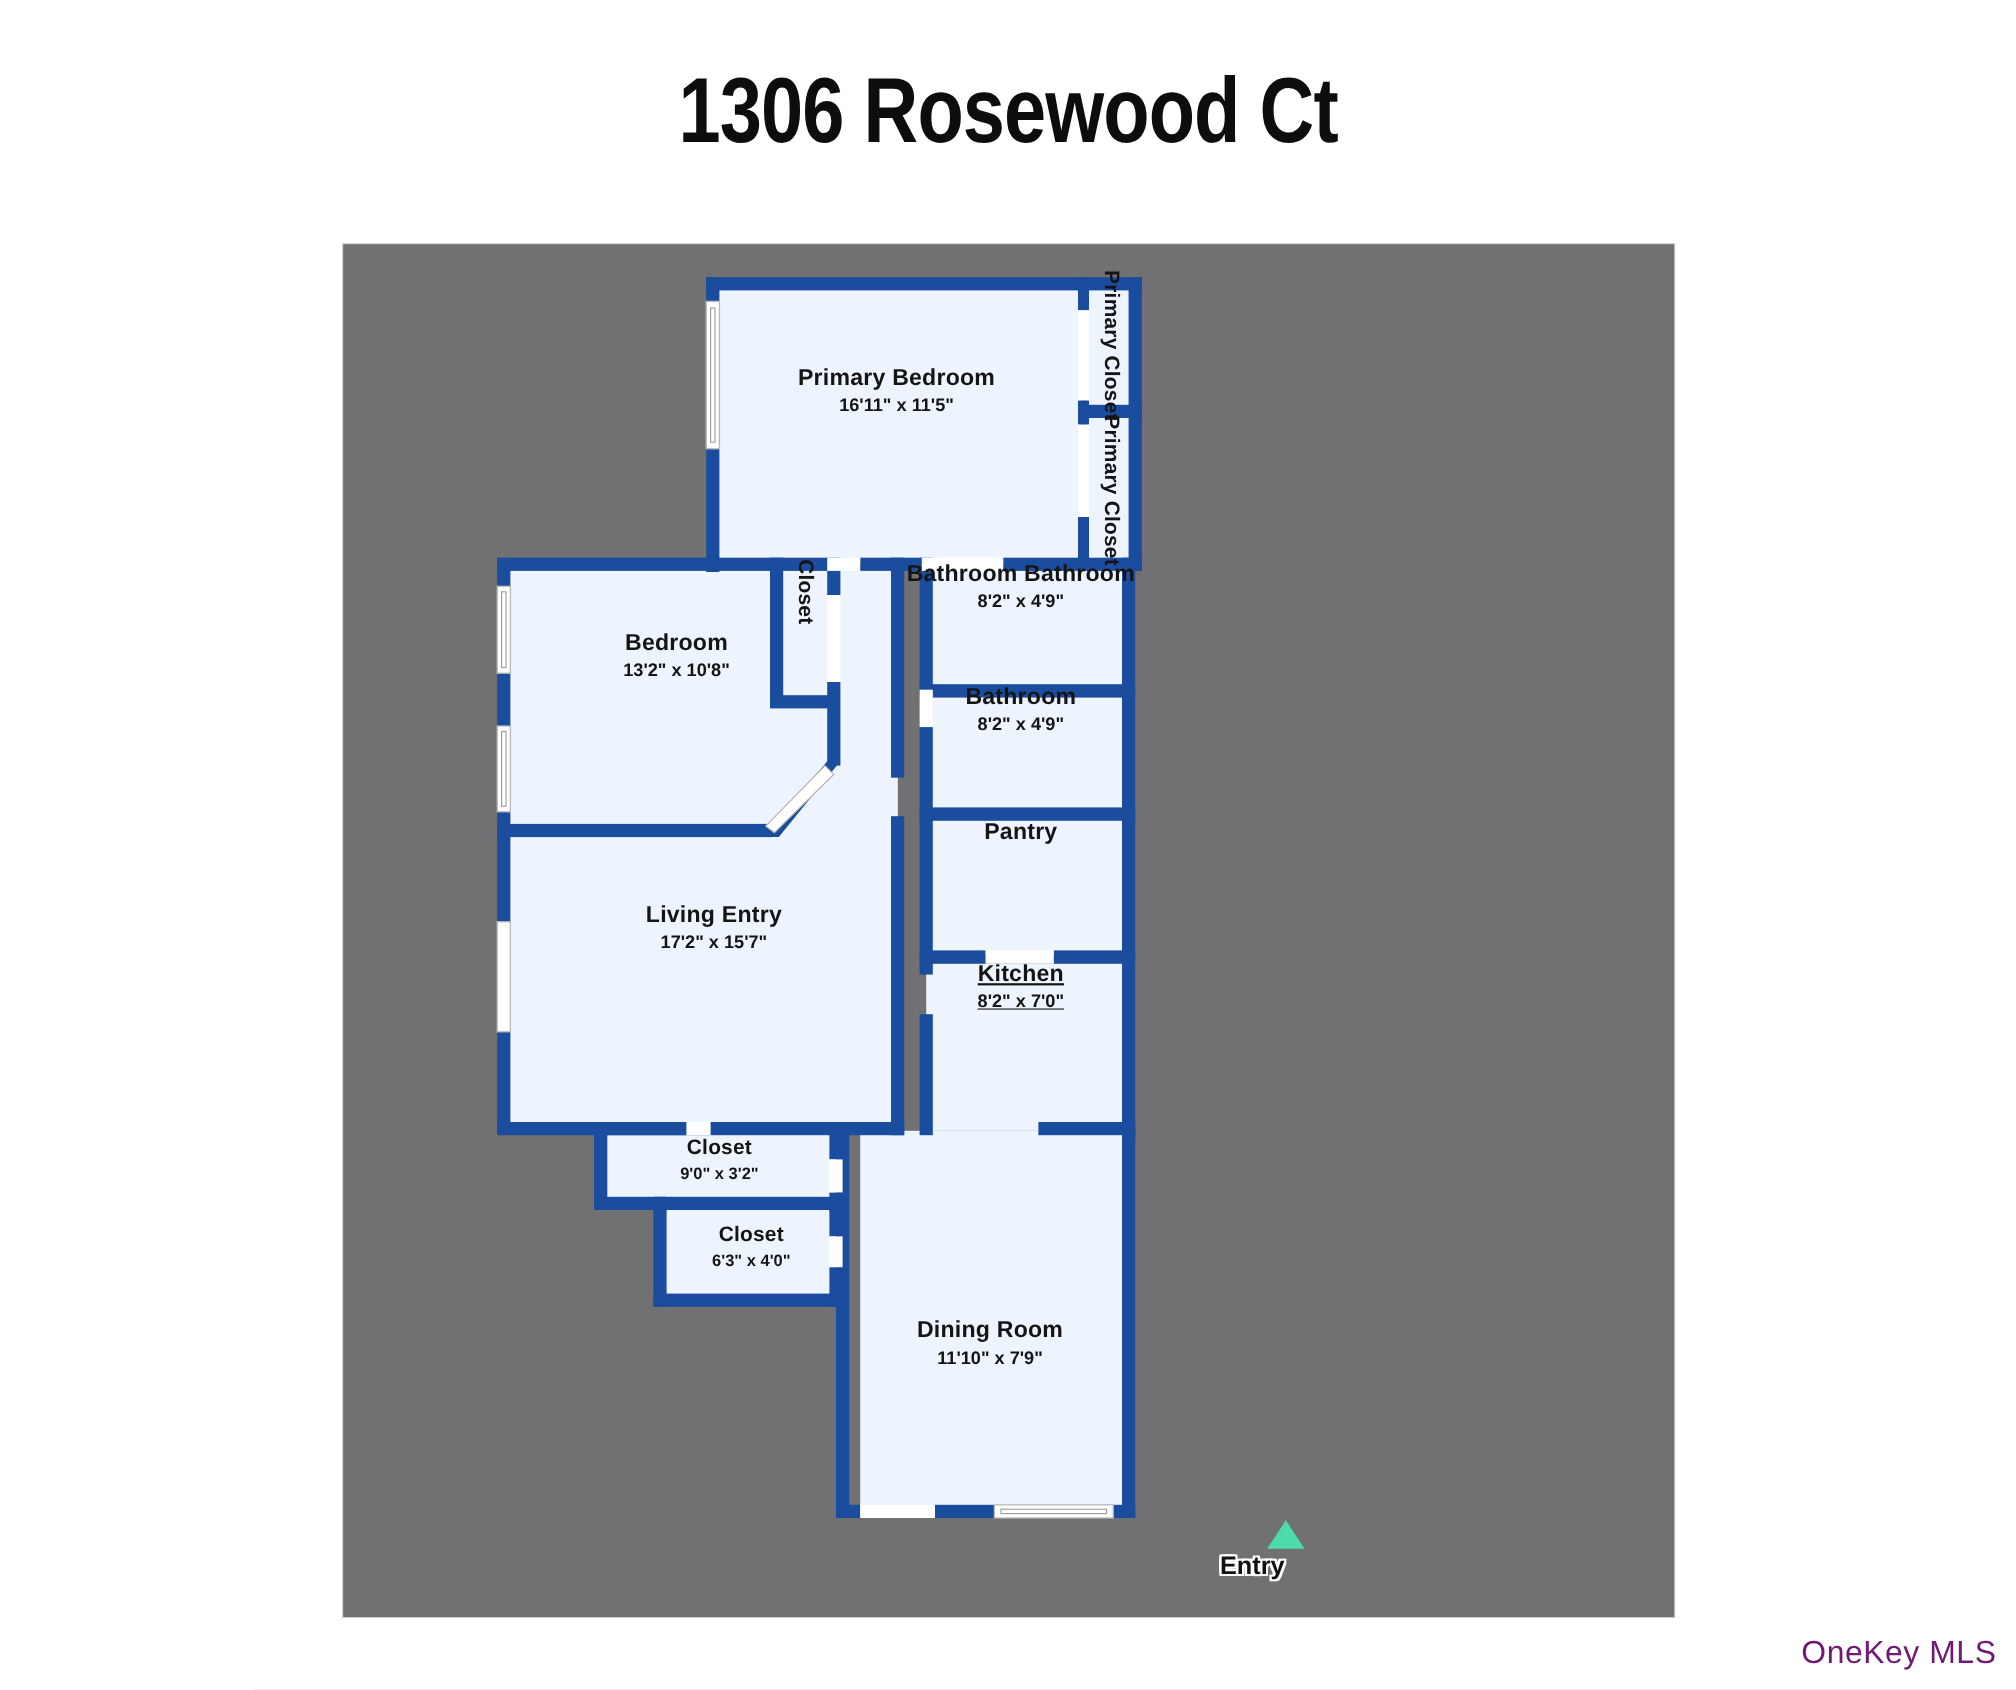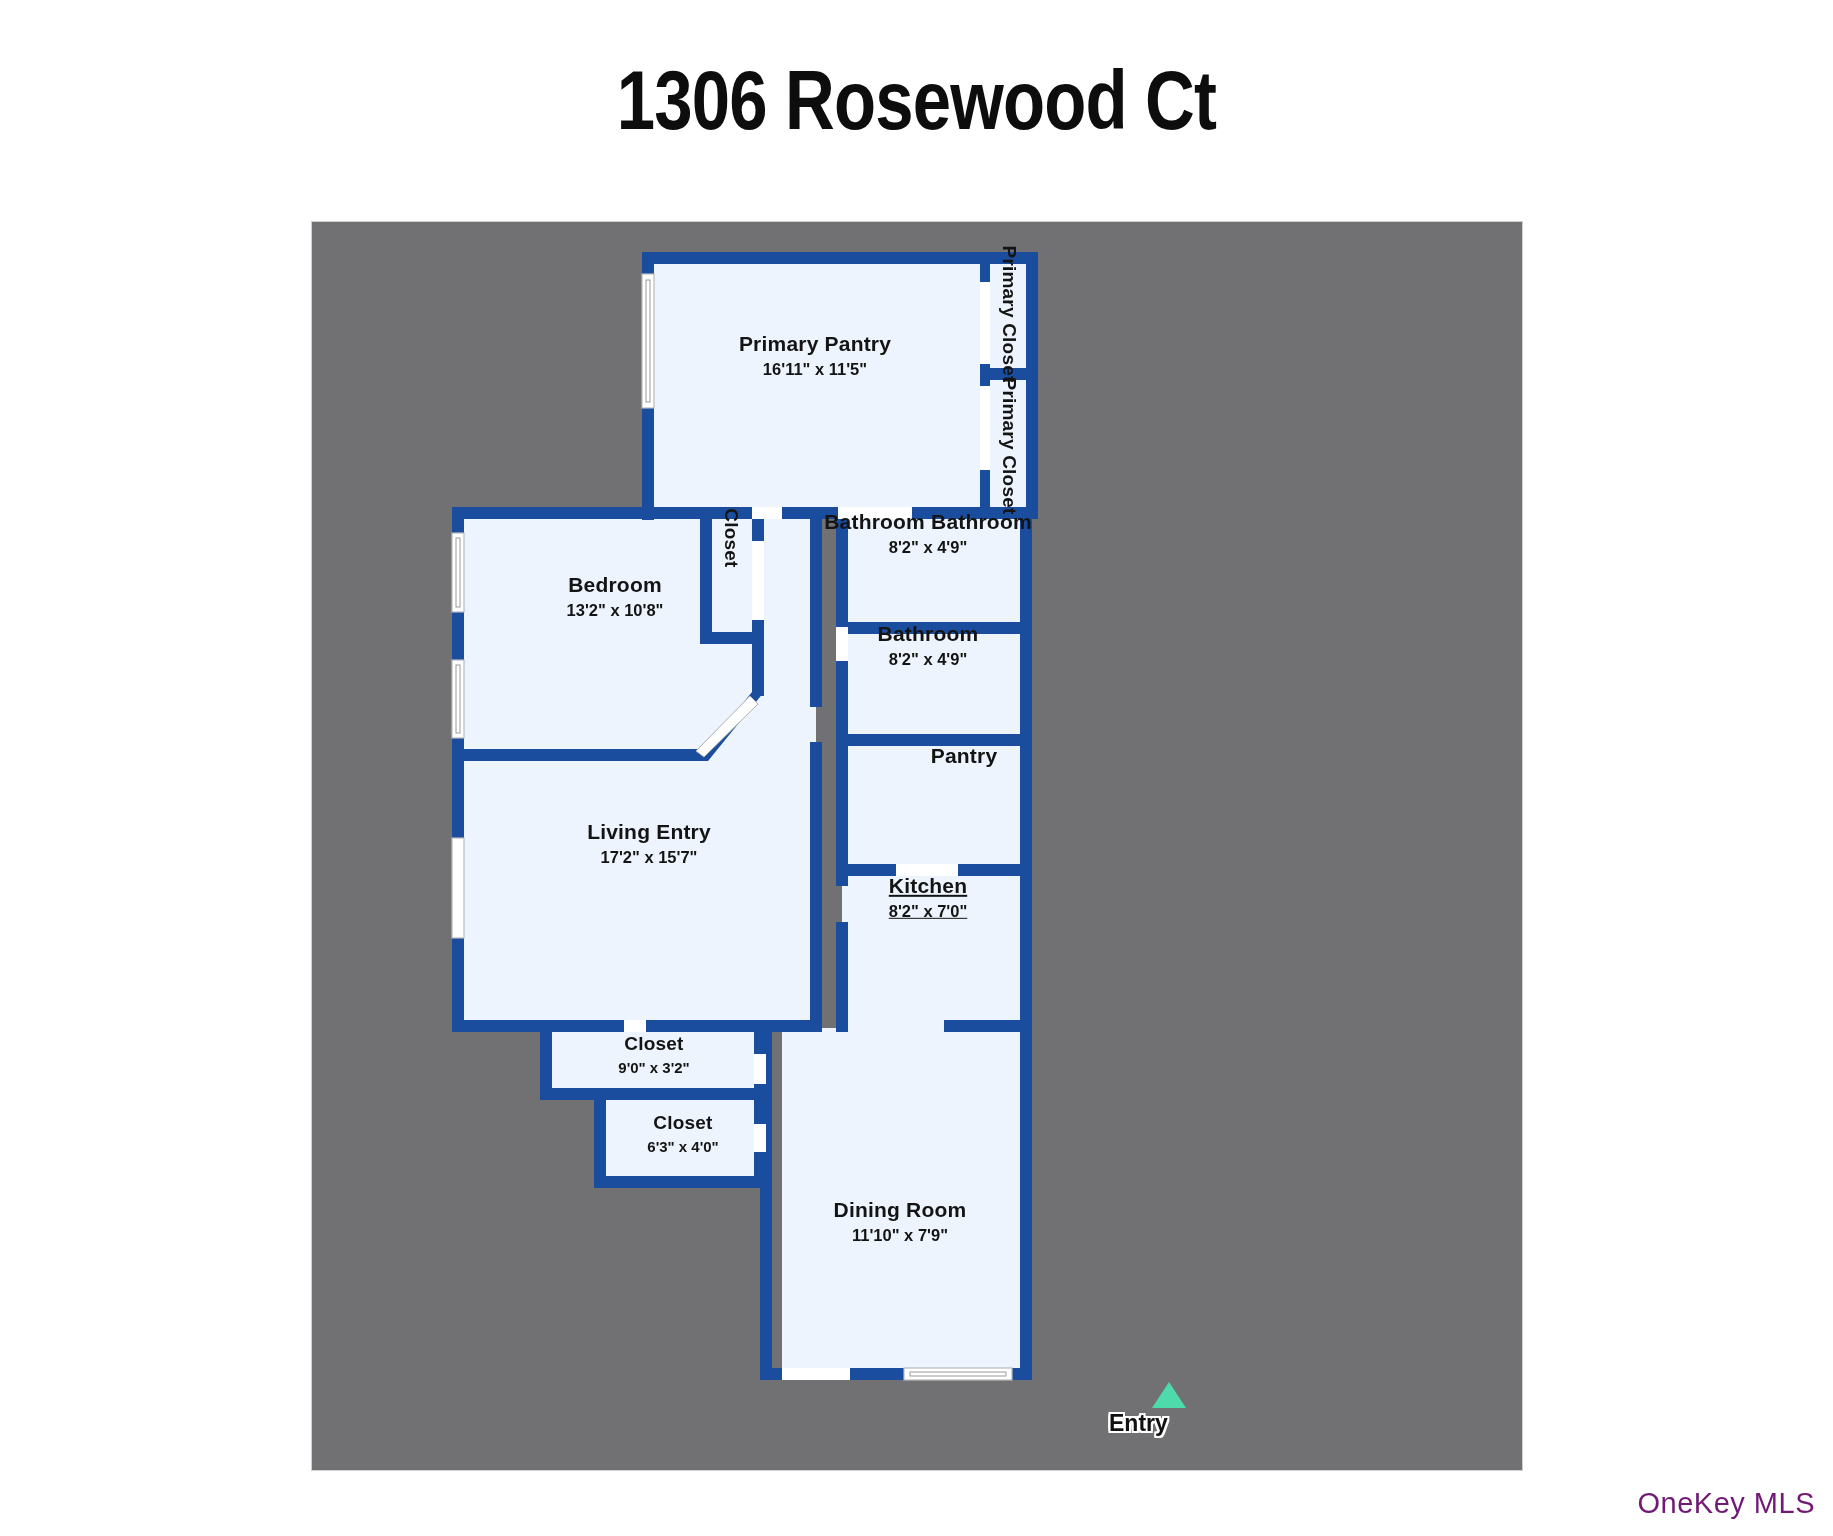--- a/index.html
+++ b/index.html
@@ -274,21 +274,21 @@
 
         <rect x="312" y="798" width="22" height="12" fill="#ffffff"></rect>
 
         <polygon points="438,474 446,482 392,535 384,529" fill="#ffffff" stroke="#b0b0b0" stroke-width="1"></polygon>
 
         <rect x="470" y="1146" width="68" height="12" fill="#ffffff"></rect>
       </g>
     </svg>
 
     <div class="room-label flat" style="left:503px; top:134px;">
-      <span class="rname">Primary Pantry</span>
+      <span class="rname">Primary Bedroom</span>
       <span class="rdim">16'11" x 11'5"</span>
     </div>
 
     <div class="room-label vert small" style="left:697px; top:92px;">
       <span class="rname">Primary Closet</span>
     </div>
 
     <div class="room-label vert small" style="left:697px; top:224px;">
       <span class="rname">Primary Closet</span>
     </div>
@@ -305,21 +305,21 @@
     <div class="room-label flat" style="left:616px; top:312px;">
       <span class="rname">Bathroom Bathroom</span>
       <span class="rdim">8'2" x 4'9"</span>
     </div>
 
     <div class="room-label flat" style="left:616px; top:424px;">
       <span class="rname">Bathroom</span>
       <span class="rdim">8'2" x 4'9"</span>
     </div>
 
-    <div class="room-label flat" style="left:616px; top:534px;margin-left:36px;">
+    <div class="room-label flat" style="left:616px; top:534px;">
       <span class="rname">Pantry</span>
     </div>
 
     <div class="room-label flat" style="left:616px; top:676px;text-decoration:underline;">
       <span class="rname">Kitchen</span>
       <span class="rdim">8'2" x 7'0"</span>
     </div>
 
     <div class="room-label flat" style="left:337px; top:622px;">
       <span class="rname">Living Entry</span>

